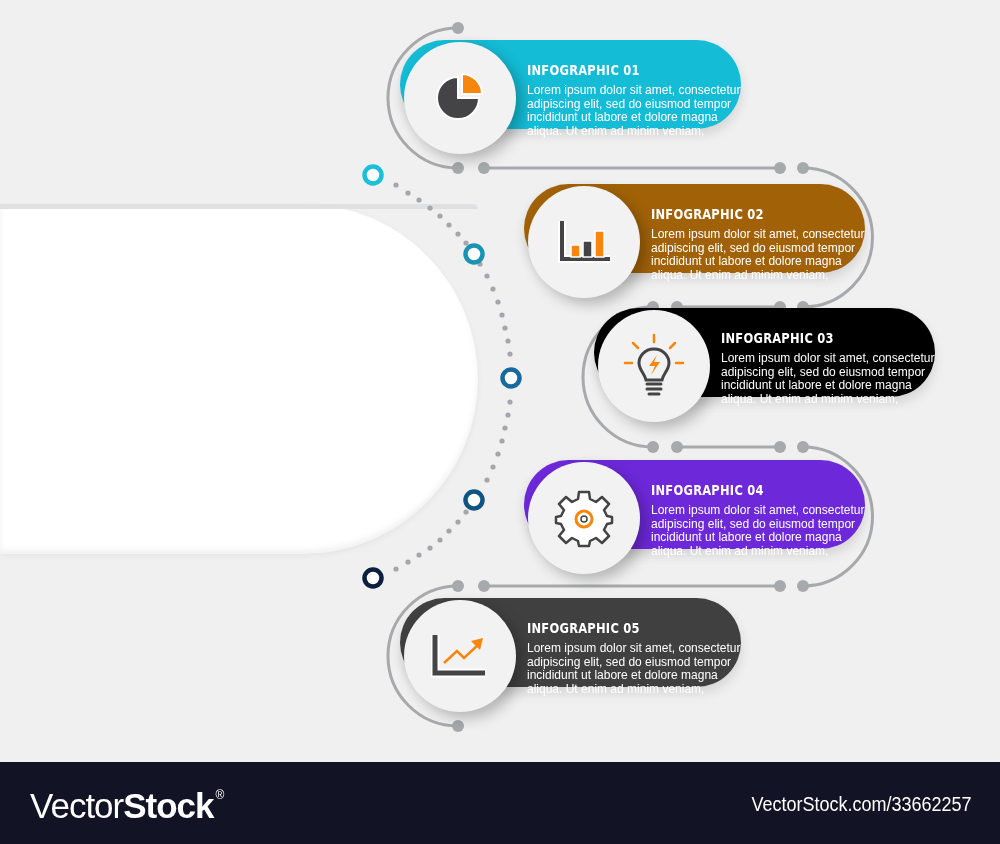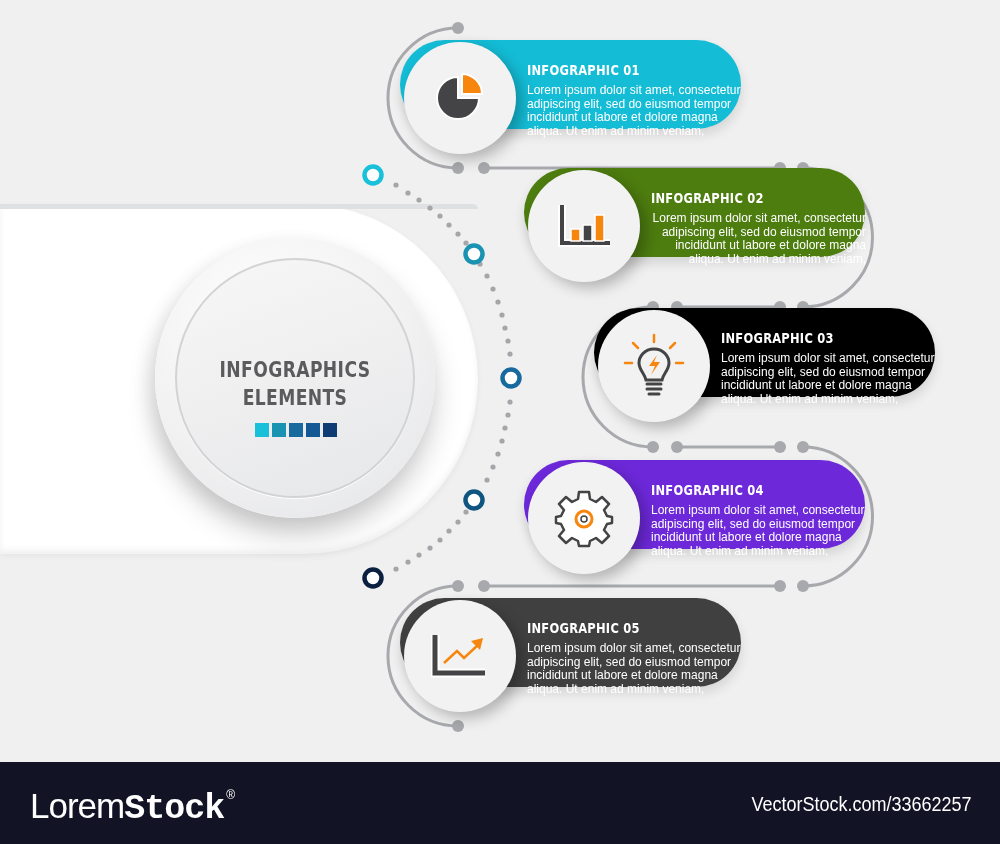--- a/index.html
+++ b/index.html
@@ -13,21 +13,21 @@
   .hub-title { position: absolute; left: 0; right: 0; top: 96px; text-align: center; color: #5b5b5d; font-family: "DejaVu Sans", sans-serif; font-weight: bold; font-size: 22px; line-height: 28px; transform: scaleX(0.78); letter-spacing: 0.5px; }
   .swatches { position: absolute; left: 78px; top: 163px; display: flex; gap: 3px; }
   .swatch { width: 14px; height: 14px; }
   .card { position: absolute; height: 89px; border-radius: 59px; color: #fff; box-shadow: 0 6px 12px rgba(0,0,0,0.12); }
   .card .icon-disc { position: absolute; left: 4px; top: 2px; width: 112px; height: 112px; border-radius: 50%; background: #f2f2f3; box-shadow: 6px 6px 14px rgba(0,0,0,0.25); display: flex; align-items: center; justify-content: center; }
   .card .title { position: absolute; left: 127px; top: 22px; font-family: "DejaVu Sans", sans-serif; font-weight: bold; font-size: 14px; transform: scaleX(0.82); transform-origin: left center; white-space: nowrap; letter-spacing: 0.3px; }
   .card .body { position: absolute; left: 127px; top: 44px; width: 215px; font-size: 12px; line-height: 13.5px; font-family: "Liberation Sans", sans-serif; }
   .footer { position: absolute; left: 0; top: 762px; width: 1000px; height: 82px; background: #121325; }
   .logo { position: absolute; left: 30px; top: 24px; color: #fff; font-size: 35px; letter-spacing: -1px; font-family: "Liberation Sans", sans-serif; white-space: nowrap; }
   .logo .light { font-weight: normal; transform: scaleX(0.9); }
-  .logo .bold { font-weight: bold; font-family: Liberation Mono, monospace; }
+  .logo .bold { font-weight: bold; }
   .logo sup { font-size: 12px; vertical-align: top; position: relative; top: 2px; margin-left: 2px; }
   .footer-id { position: absolute; right: 28px; top: 31px; color: #fff; font-size: 20px; font-family: "Liberation Sans", sans-serif; transform: scaleX(0.9); transform-origin: right center; }
 </style>
 </head>
 <body>
 
 <div id="canvas">
   <div class="band"></div>
 
   <svg class="connectors" viewBox="0 0 1000 762">
@@ -104,48 +104,33 @@
         <circle cx="780" cy="447" r="6"></circle>
         <circle cx="803" cy="447" r="6"></circle>
       <circle cx="458" cy="586" r="6"></circle>
         <circle cx="484" cy="586" r="6"></circle>
         <circle cx="780" cy="586" r="6"></circle>
         <circle cx="803" cy="586" r="6"></circle>
       <circle cx="458" cy="726" r="6"></circle>
     </g>
   </svg>
 
-  <div class="hub">
-    <div class="hub-inner">
-      <div class="hub-title">
-        <div>INFOGRAPHICS</div>
-        <div>ELEMENTS</div>
-      </div>
-      <div class="swatches">
-        <div class="swatch" style="background:#19c0da"></div>
-        <div class="swatch" style="background:#1a93b3"></div>
-        <div class="swatch" style="background:#17699e"></div>
-        <div class="swatch" style="background:#135794"></div>
-        <div class="swatch" style="background:#0e3b73"></div>
-      </div>
-    </div>
-  </div>
 
   <div class="card" style="left:400px; top:40px; width:341px; background:#14bcd6;">
     <div class="icon-disc">
       <svg width="52" height="52" viewBox="0 0 52 52">
         <path d="M24 5 A21 21 0 1 0 45 26 L24 26 Z" fill="#444446" stroke="#fff" stroke-width="2"></path>
         <path d="M28 2 A20 20 0 0 1 48 22 L28 22 Z" fill="#f7860f" stroke="#fff" stroke-width="2"></path>
       </svg>
     </div>
     <div class="title">INFOGRAPHIC 01</div>
     <div class="body">Lorem ipsum dolor sit amet, consectetur adipiscing elit, sed do eiusmod tempor incididunt ut labore et dolore magna aliqua. Ut enim ad minim veniam,</div>
   </div>
 
-  <div class="card" style="left:524px; top:168px; width:341px; background:#4d7c0f;text-align:right;">
+  <div class="card" style="left:524px; top:184px; width:341px; background:#a16207;">
     <div class="icon-disc">
       <svg width="56" height="50" viewBox="0 0 56 50">
         <path d="M6 4 L6 42 L54 42" fill="none" stroke="#fff" stroke-width="8" stroke-linejoin="miter"></path>
         <path d="M6 4 L6 42 L54 42" fill="none" stroke="#444446" stroke-width="4"></path>
         <rect x="15" y="28" width="9" height="12" fill="#f7860f" stroke="#fff" stroke-width="1.5"></rect>
         <rect x="27" y="24" width="9" height="16" fill="#444446" stroke="#fff" stroke-width="1.5"></rect>
         <rect x="39" y="14" width="9" height="26" fill="#f7860f" stroke="#fff" stroke-width="1.5"></rect>
       </svg>
     </div>
     <div class="title">INFOGRAPHIC 02</div>
@@ -196,16 +181,16 @@
         <path d="M40 10 L52 7 L49 19 Z" fill="#f7860f"></path>
       </svg>
     </div>
     <div class="title">INFOGRAPHIC 05</div>
     <div class="body">Lorem ipsum dolor sit amet, consectetur adipiscing elit, sed do eiusmod tempor incididunt ut labore et dolore magna aliqua. Ut enim ad minim veniam,</div>
   </div>
 </div>
 
 <div class="footer">
   <div class="logo">
-    <span class="light">Lorem</span><span class="bold">Stock</span><sup>®</sup>
+    <span class="light">Vector</span><span class="bold">Stock</span><sup>®</sup>
   </div>
   <div class="footer-id">VectorStock.com/33662257</div>
 </div>
 
 </body></html>

